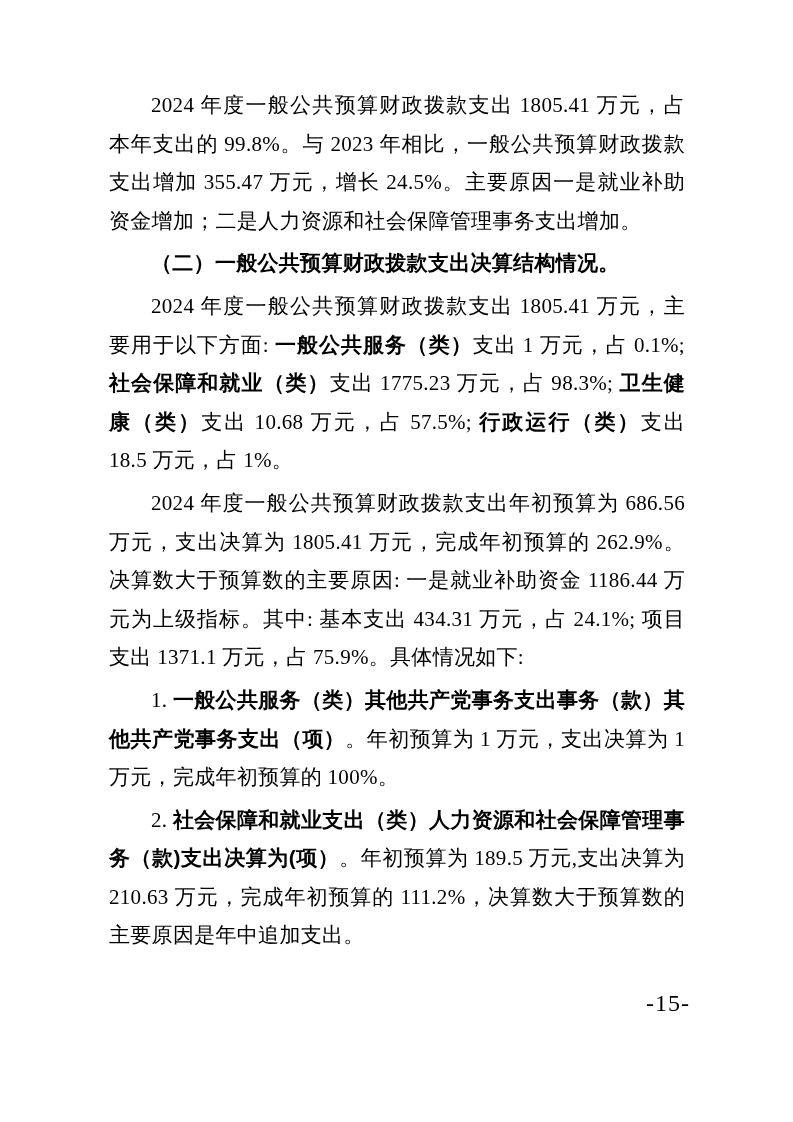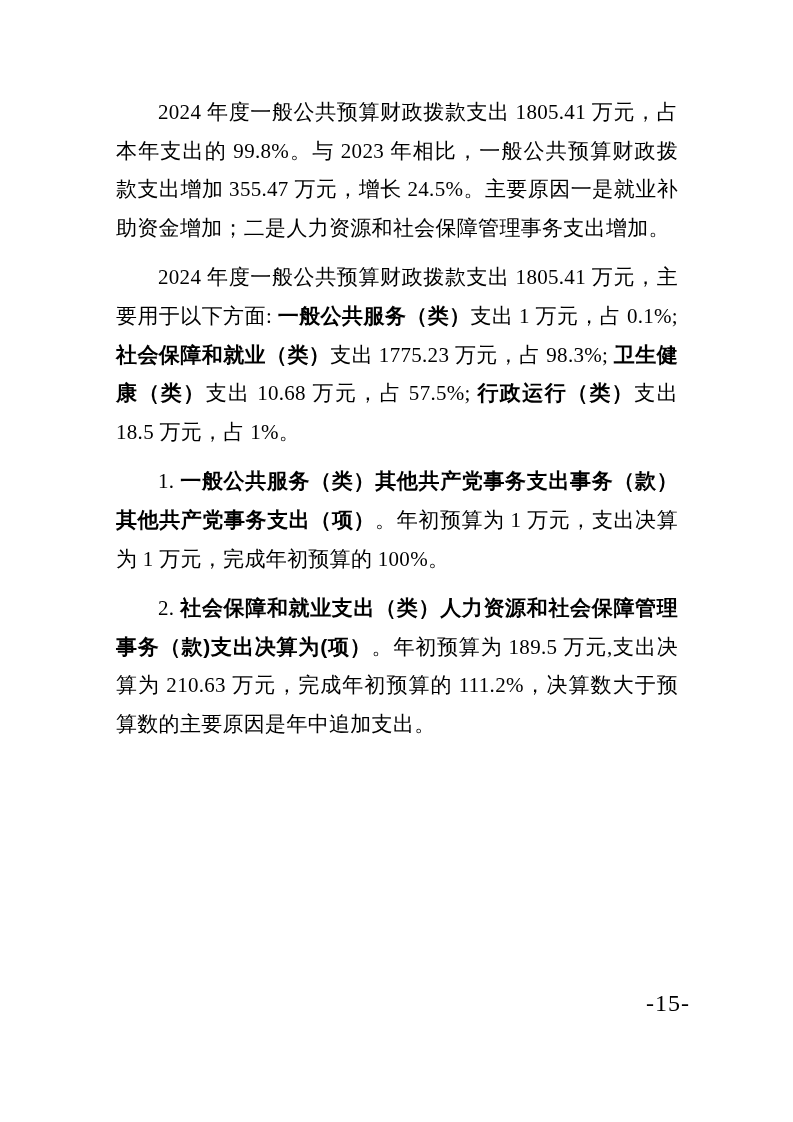--- a/index.html
+++ b/index.html
@@ -13,21 +13,21 @@
   }
   .content {
     position:absolute;
     left:105px; top:82px; width:584px;
     font-size:21px;
     line-height:38.6px;
     text-align:justify;
     text-justify:inter-ideograph;
     letter-spacing:0.3px;
   }
-  .content p { margin:11px; text-indent:2em; }
+  .content p { margin:4px; text-indent:2em; }
   .r { font-weight:normal; }
   .bold {
     font-weight:bold;
     font-family:"Liberation Sans","DejaVu Sans",sans-serif;
   }
   .heading .r {
     font-weight:bold;
     font-family:"Liberation Sans","DejaVu Sans",sans-serif;
   }
   .footer {
@@ -39,24 +39,26 @@
   }
 </style>
 </head>
 <body>
 
 <div class="page">
   <div class="content">
 
     <p class="body"><span class="r">2024 年度一般公共预算财政拨款支出 1805.41 万元，占本年支出的 99.8%。与 2023 年相比，一般公共预算财政拨款支出增加 355.47 万元，增长 24.5%。主要原因一是就业补助资金增加；二是人力资源和社会保障管理事务支出增加。</span></p>
 
+    <p class="heading"><span class="r">（二）一般公共预算财政拨款支出决算结构情况。</span></p>
 
     <p class="body"><span class="r">2024 年度一般公共预算财政拨款支出 1805.41 万元，主要用于以下方面: </span><span class="r bold">一般公共服务（类）</span><span class="r">支出 1 万元，占 0.1%;</span><span class="r bold">社会保障和就业（类）</span><span class="r">支出 1775.23 万元，占 98.3%; </span><span class="r bold">卫生健康（类）</span><span class="r">支出 10.68 万元，占 57.5%; </span><span class="r bold">行政运行（类）</span><span class="r">支出 18.5 万元，占 1%。</span></p>
 
 
+    <p class="body"><span class="r">2024 年度一般公共预算财政拨款支出年初预算为 686.56 万元，支出决算为 1805.41 万元，完成年初预算的 262.9%。决算数大于预算数的主要原因: 一是就业补助资金 1186.44 万元为上级指标。其中: 基本支出 434.31 万元，占 24.1%; 项目支出 1371.1 万元，占 75.9%。具体情况如下:</span></p>
 
     <p class="body"><span class="r">1. </span><span class="r bold">一般公共服务（类）其他共产党事务支出事务（款）其他共产党事务支出（项）</span><span class="r">。年初预算为 1 万元，支出决算为 1 万元，完成年初预算的 100%。</span></p>
 
     <p class="body"><span class="r">2. </span><span class="r bold">社会保障和就业支出（类）人力资源和社会保障管理事务（款)支出决算为(项）</span><span class="r">。年初预算为 189.5 万元,支出决算为 210.63 万元，完成年初预算的 111.2%，决算数大于预算数的主要原因是年中追加支出。</span></p>
 
   </div>
 
   <div class="footer">-15-</div>
 </div>
 

